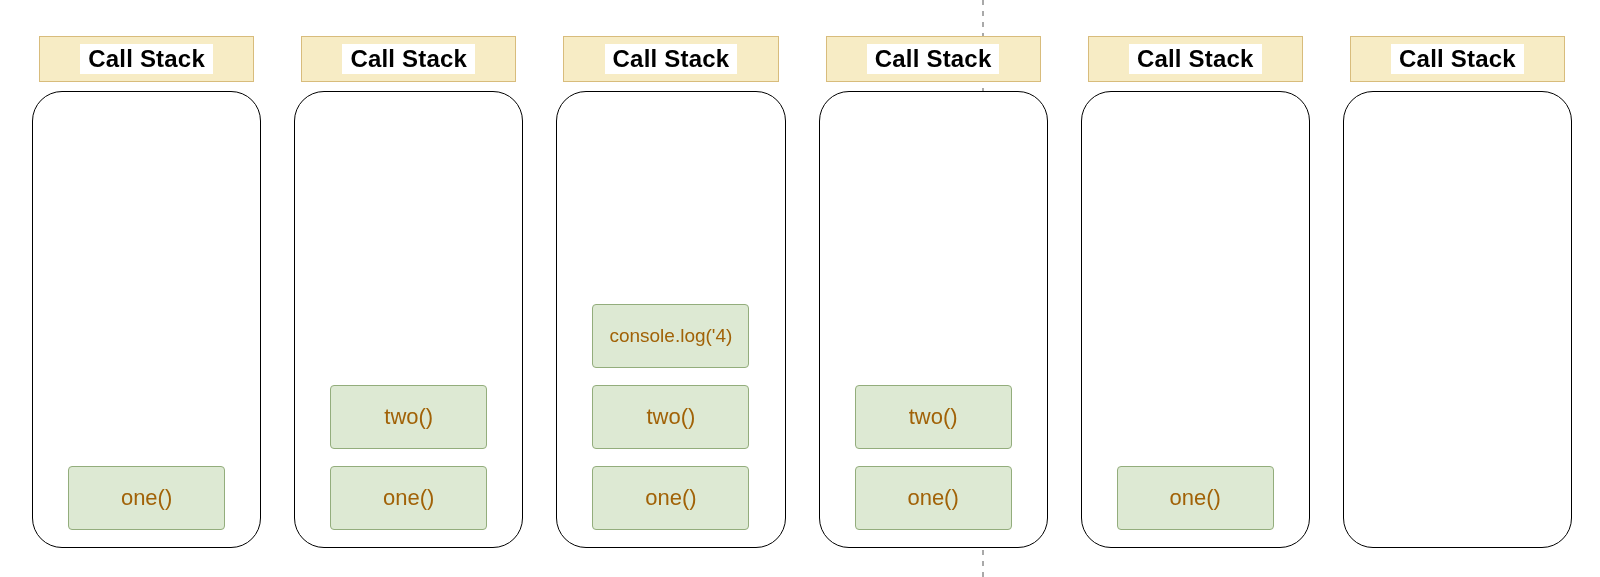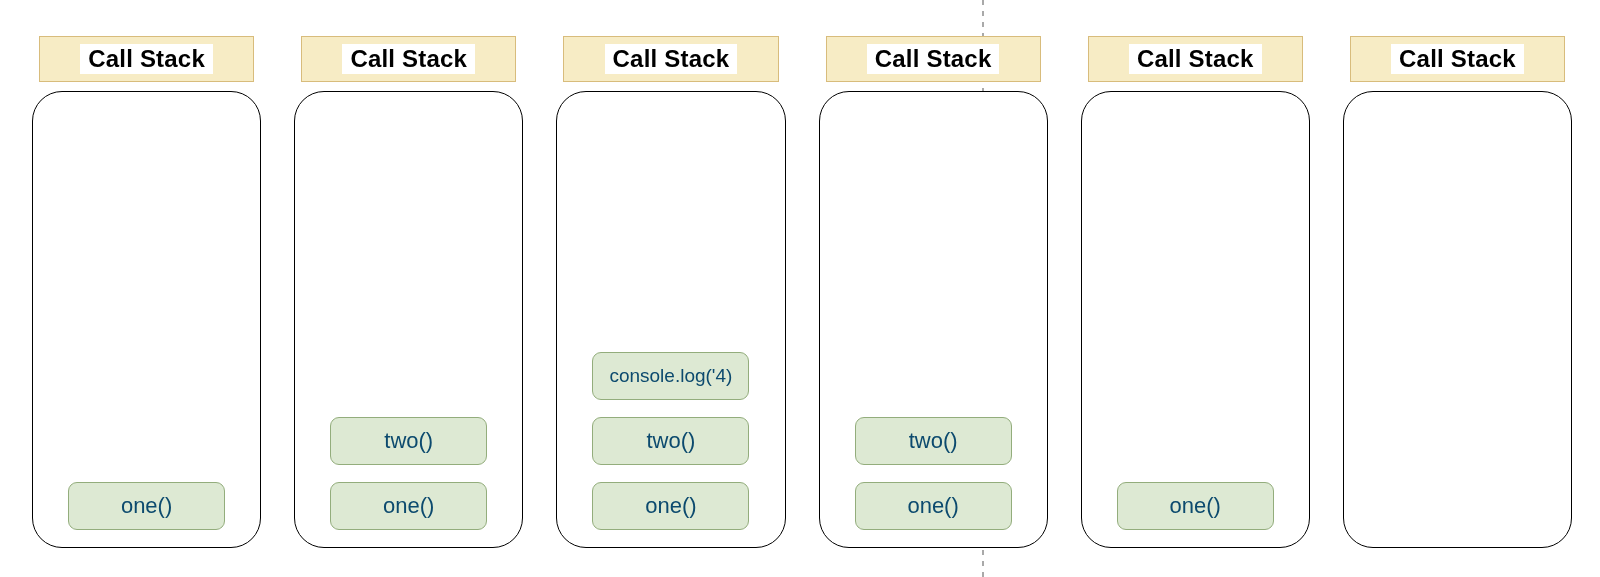--- a/index.html
+++ b/index.html
@@ -67,30 +67,30 @@
     box-sizing: border-box;
     display: flex;
     flex-direction: column;
     justify-content: flex-end;
     align-items: center;
     gap: 17px;
     padding-bottom: 17px;
   }
   .frame {
     width: 157px;
-    height: 48px;
+    height: 64px;
     background: #dde9d3;
     border: 1.5px solid #93ad7c;
-    border-radius: 9px;
+    border-radius: 4px;
     box-sizing: border-box;
     display: flex;
     align-items: center;
     justify-content: center;
     font-size: 22px;
-    color: #0c4a6e;
+    color: #a16207;
     white-space: nowrap;
     flex: 0 0 auto;
   }
   .frame.small-text {
     font-size: 19px;
   }
 </style>
 </head>
 <body>
 

